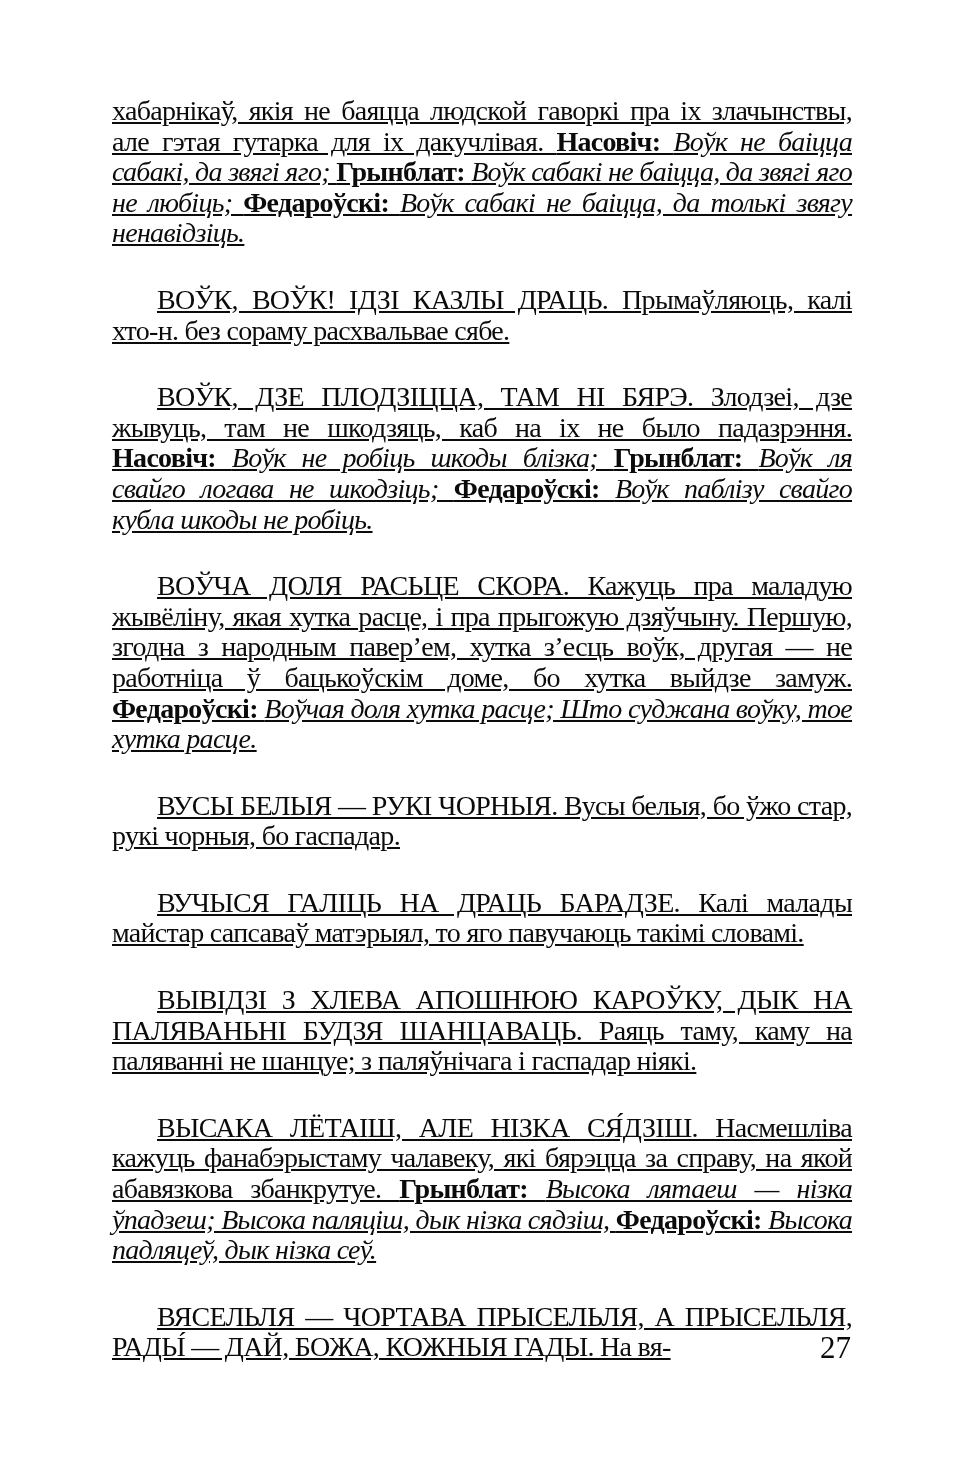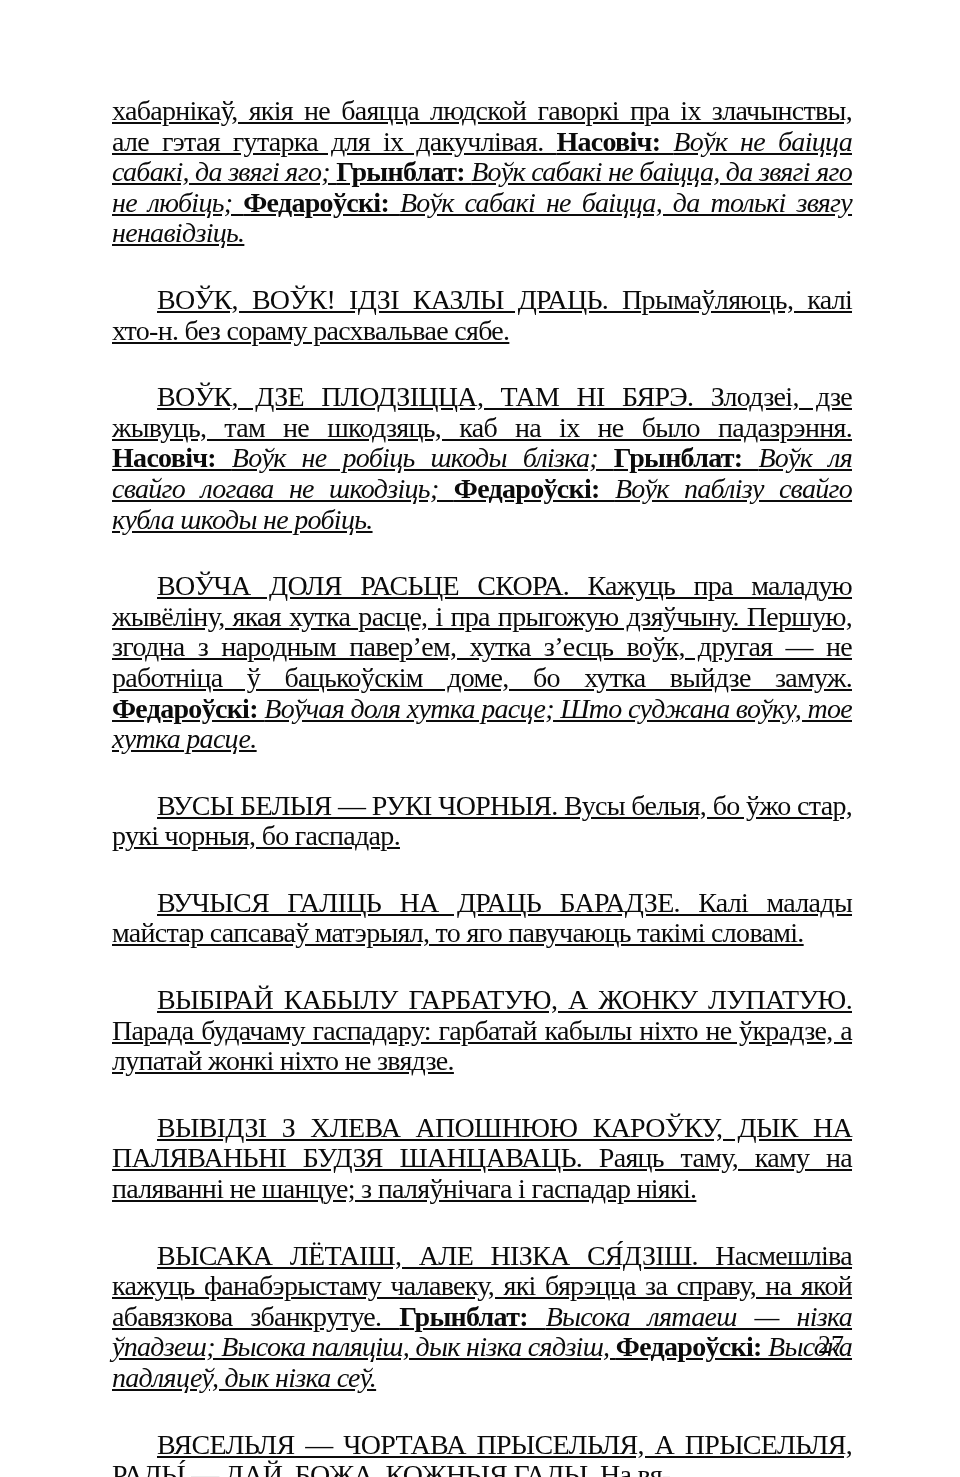--- a/index.html
+++ b/index.html
@@ -45,38 +45,37 @@
   .seg-bold {
     font-weight: 700;
     font-style: normal;
   }
   .seg-italic {
     font-weight: 400;
     font-style: italic;
   }
   .page-number {
     position: absolute;
-    left: 104px;
+    left: 111px;
     top: 1330px;
     width: 740px;
     text-align: right;
-    font-size: 26px;
+    font-size: 31px;
     letter-spacing: 0;
   }
 </style>
 </head>
 <body>
 
 <div class="page">
   <div class="text-block">
       <p class=""><span class="seg-regular">хабарнікаў, якія не баяцца людской гаворкі пра іх злачынствы, але гэтая гутарка для іх дакучлівая. </span><span class="seg-bold">Насовіч: </span><span class="seg-italic">Воўк не баіцца сабакі, да звягі яго; </span><span class="seg-bold">Грынблат: </span><span class="seg-italic">Воўк сабакі не баіцца, да звягі яго не любіць; </span><span class="seg-bold">Федароўскі: </span><span class="seg-italic">Воўк сабакі не баіцца, да толькі звягу ненавідзіць.</span></p>
       <p class="indent"><span class="seg-regular">ВОЎК, ВОЎК! ІДЗІ КАЗЛЫ ДРАЦЬ. Прымаўляюць, калі хто-н. без сораму расхвальвае сябе.</span></p>
       <p class="indent"><span class="seg-regular">ВОЎК, ДЗЕ ПЛОДЗІЦЦА, ТАМ НІ БЯРЭ. Злодзеі, дзе жывуць, там не шкодзяць, каб на іх не было падазрэння. </span><span class="seg-bold">Насовіч: </span><span class="seg-italic">Воўк не робіць шкоды блізка; </span><span class="seg-bold">Грынблат: </span><span class="seg-italic">Воўк ля свайго логава не шкодзіць; </span><span class="seg-bold">Федароўскі: </span><span class="seg-italic">Воўк паблізу свайго кубла шкоды не робіць.</span></p>
       <p class="indent"><span class="seg-regular">ВОЎЧА ДОЛЯ РАСЬЦЕ СКОРА. Кажуць пра маладую жывёліну, якая хутка расце, і пра прыгожую дзяўчыну. Першую, згодна з народным павер’ем, хутка з’есць воўк, другая — не работніца ў бацькоўскім доме, бо хутка выйдзе замуж. </span><span class="seg-bold">Федароўскі: </span><span class="seg-italic">Воўчая доля хутка расце; Што суджана воўку, тое хутка расце.</span></p>
       <p class="indent"><span class="seg-regular">ВУСЫ БЕЛЫЯ — РУКІ ЧОРНЫЯ. Вусы белыя, бо ўжо стар, рукі чорныя, бо гаспадар.</span></p>
       <p class="indent"><span class="seg-regular">ВУЧЫСЯ ГАЛІЦЬ НА ДРАЦЬ БАРАДЗЕ. Калі малады майстар сапсаваў матэрыял, то яго павучаюць такімі словамі.</span></p>
-      <p class="indent"><span class="seg-regular">ВЫБІРАЙ КАБЫЛУ ГАРБАТУЮ, А ЖОНКУ ЛУПАТУЮ. Парада будачаму гаспадару: гарбатай кабылы ніхто не ўкрадзе, а лупатай жонкі ніхто не звядзе.</span></p>
       <p class="indent"><span class="seg-regular">ВЫВІДЗІ З ХЛЕВА АПОШНЮЮ КАРОЎКУ, ДЫК НА ПАЛЯВАНЬНІ БУДЗЯ ШАНЦАВАЦЬ. Раяць таму, каму на паляванні не шанцуе; з паляўнічага і гаспадар ніякі.</span></p>
       <p class="indent"><span class="seg-regular">ВЫСАКА ЛЁТАІШ, АЛЕ НІЗКА СЯ́ДЗІШ. Насмешліва кажуць фанабэрыстаму чалавеку, які бярэцца за справу, на якой абавязкова збанкрутуе. </span><span class="seg-bold">Грынблат: </span><span class="seg-italic">Высока лятаеш — нізка ўпадзеш; Высока паляціш, дык нізка сядзіш, </span><span class="seg-bold">Федароўскі: </span><span class="seg-italic">Высока падляцеў, дык нізка сеў.</span></p>
       <p class="indent"><span class="seg-regular">ВЯСЕЛЬЛЯ — ЧОРТАВА ПРЫСЕЛЬЛЯ, А ПРЫСЕЛЬЛЯ, РАДЫ́ — ДАЙ, БОЖА, КОЖНЫЯ ГАДЫ. На вя-</span></p>
     </div>
   <div class="page-number">27</div>
 </div>
 
 </body></html>

